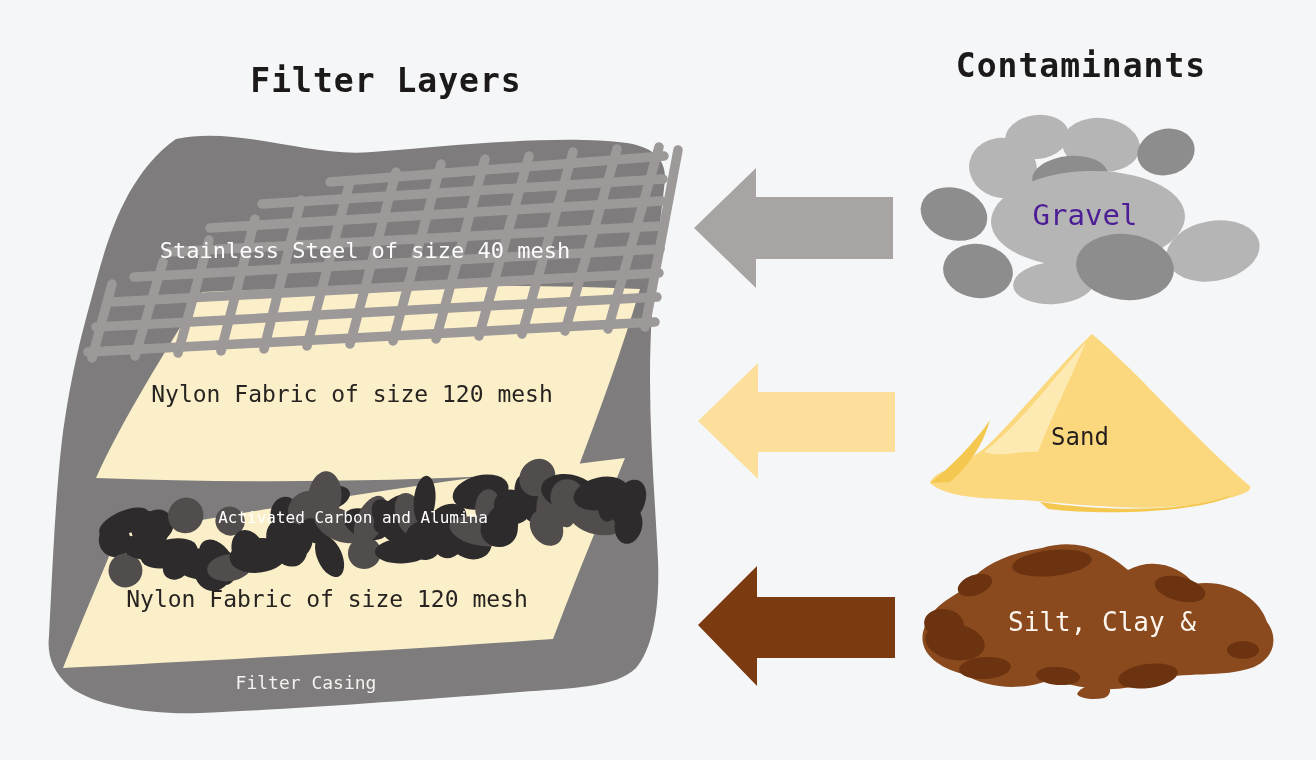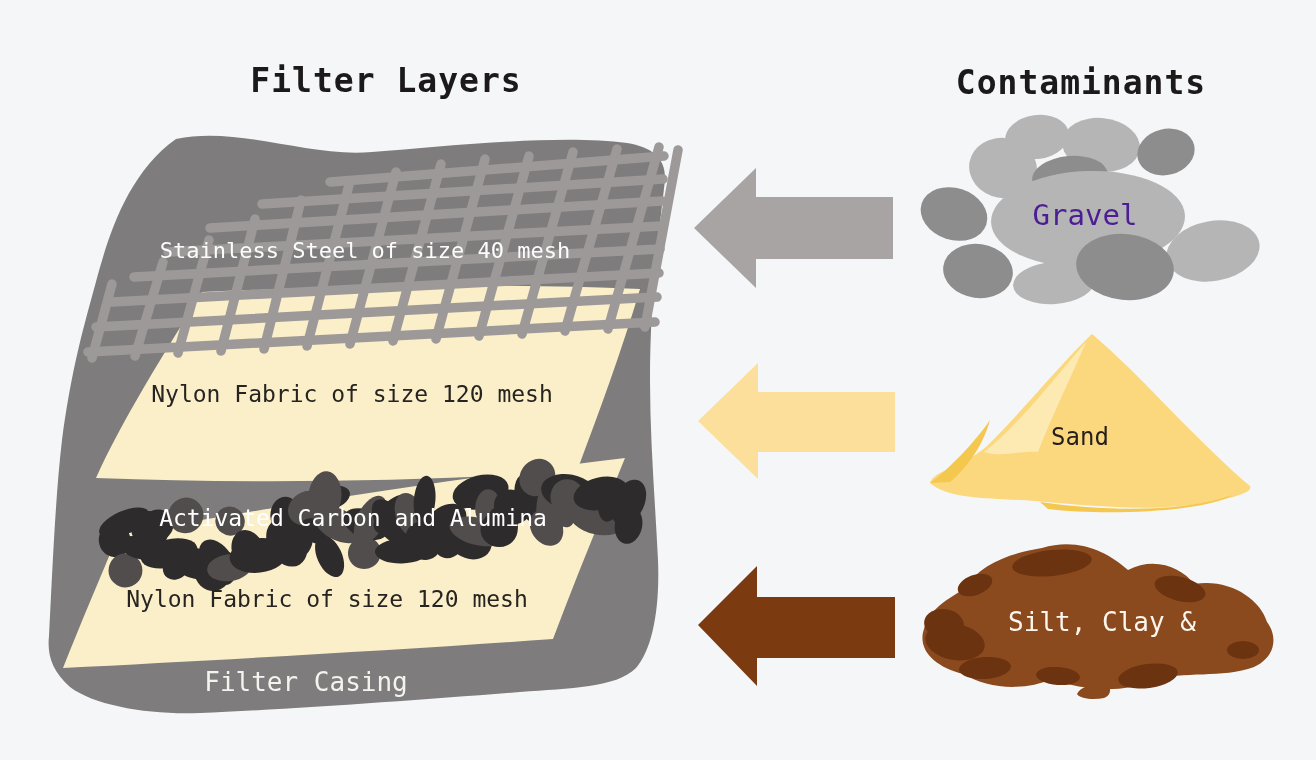--- a/index.html
+++ b/index.html
@@ -155,26 +155,26 @@
           <ellipse cx="1148" cy="676" rx="30" ry="12" fill="#6c3310" transform="rotate(-8 1148 676)"></ellipse>
           <ellipse cx="1243" cy="650" rx="16" ry="9" fill="#6c3310" transform="rotate(0 1243 650)"></ellipse>
         </g>
       <path d="M 1077,694 C 1080,686 1098,682 1108,684 C 1112,690 1110,696 1104,698 C 1094,700 1080,699 1077,694 Z" fill="#8a4a1e"></path>
     </g>
 
     <polygon points="698,625 757,566 757,597 895,597 895,658 757,658 757,686" fill="#7b3a10"></polygon>
   </svg>
 
   <div class="lbl title" style="left:386px;top:81px;">Filter Layers</div>
-  <div class="lbl title" style="left:1081px;top:83px;">Contaminants</div>
+  <div class="lbl title" style="left:1081px;top:66px;">Contaminants</div>
 
   <div class="lbl" style="left:365px;top:251px;font-size:22px;color:#fdfdfd;">Stainless Steel of size 40 mesh</div>
   <div class="lbl" style="left:352px;top:394px;font-size:23px;color:#262321;">Nylon Fabric of size 120 mesh</div>
-  <div class="lbl" style="left:353px;top:518px;font-size:23px;color:#ffffff;">Activated Carbon and Alumina</div>
+  <div class="lbl" style="left:353px;top:518px;font-size:16px;color:#ffffff;">Activated Carbon and Alumina</div>
   <div class="lbl" style="left:327px;top:599px;font-size:23px;color:#262321;">Nylon Fabric of size 120 mesh</div>
-  <div class="lbl" style="left:306px;top:683px;font-size:26px;color:#f5f3ef;">Filter Casing</div>
+  <div class="lbl" style="left:306px;top:683px;font-size:18px;color:#f5f3ef;">Filter Casing</div>
 
   <div class="lbl" style="left:1085px;top:216px;font-size:29px;color:#4c1d95;">Gravel</div>
   <div class="lbl" style="left:1080px;top:438px;font-size:24px;color:#241f1c;">Sand</div>
   <div class="lbl center" style="left:1102px;top:622px;font-size:26px;color:#fdf6ee;line-height:37px;">
     <div>Silt, Clay &amp;</div>
   </div>
 </div>
 
 </body></html>

